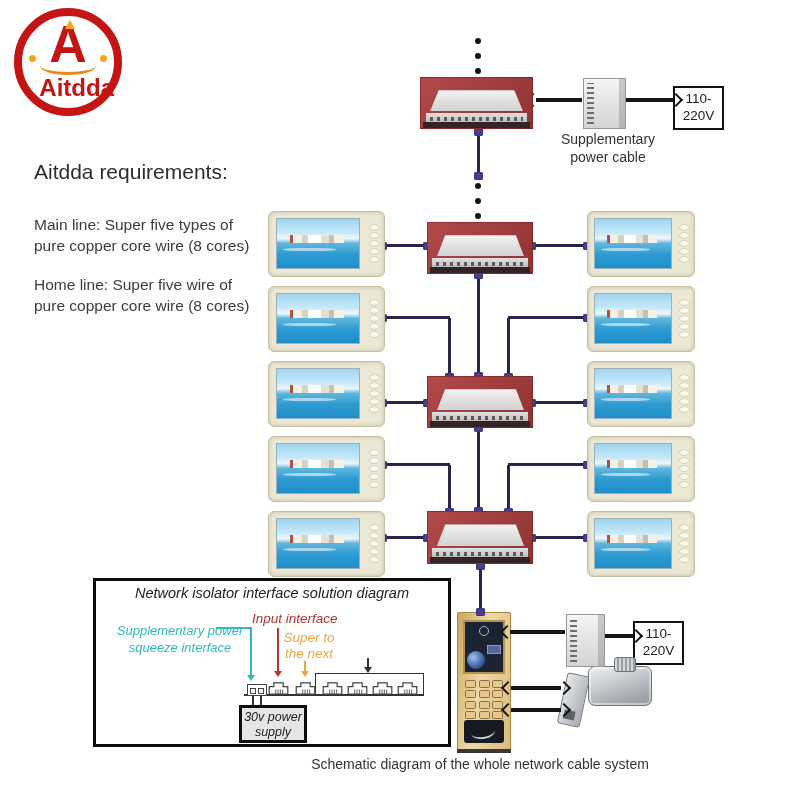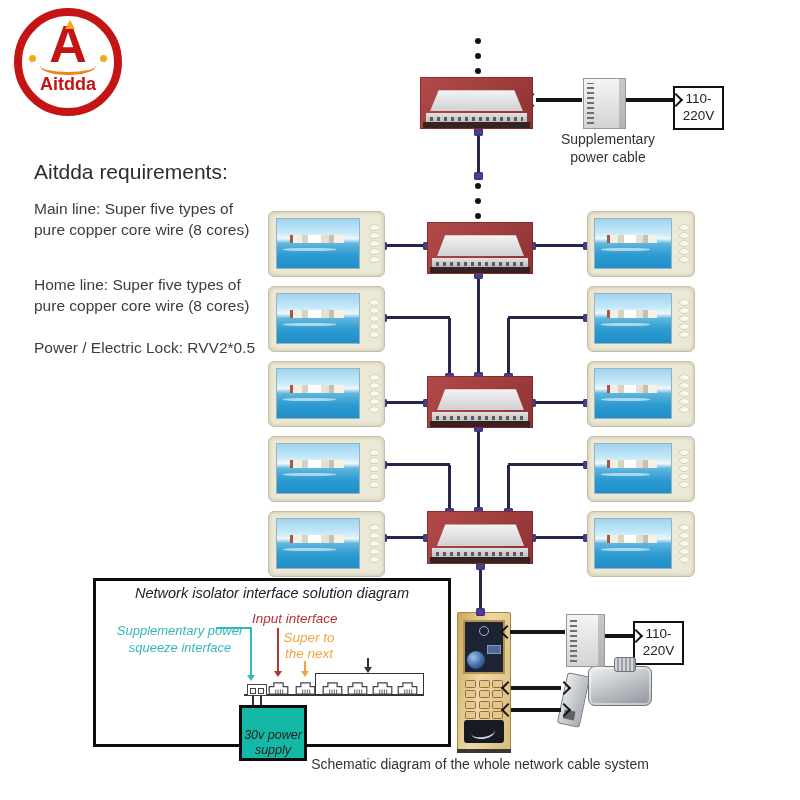--- a/index.html
+++ b/index.html
@@ -6,21 +6,21 @@
   #stage{position:relative;width:800px;height:800px;background:#fff;overflow:hidden;
          font-family:"Liberation Sans",sans-serif;}
 
   
   .logo{position:absolute;left:14px;top:8px;width:92px;height:92px;border:8px solid #c41414;border-radius:50%;background:#fff;}
   .logo-a{position:absolute;left:0;right:0;top:2px;text-align:center;font-size:52px;font-weight:800;color:#c41414;line-height:1;}
   .logo-flame{position:absolute;left:43px;top:-1px;width:0;height:0;border:5px solid transparent;border-bottom:9px solid #f5a817;}
   .logo-swoosh{position:absolute;left:18px;top:40px;width:56px;height:16px;border-bottom:3.5px solid #f08418;border-radius:50%;}
   .logo-dot{position:absolute;width:7px;height:7px;border-radius:50%;background:#f5a817;}
   .logo-dot.l{left:7px;top:39px}.logo-dot.r{right:7px;top:39px}
-  .logo-text{position:absolute;left:0;right:0;bottom:13px;text-align:center;font-size:18px;font-weight:bold;color:#c41414;}
+  .logo-text{position:absolute;left:0;right:0;bottom:6px;text-align:right;font-size:24px;font-weight:bold;color:#c41414;}
 
   
   .wtitle{position:absolute;left:34px;top:160px;font-size:21px;color:#2d2d2d;}
   .wpara{position:absolute;left:34px;width:252px;font-size:15.5px;color:#3c3c3c;line-height:1.36;}
 
   
   .switch{position:absolute;background:linear-gradient(135deg,#b34a4a,#8e3232);box-shadow:inset 0 0 0 1px rgba(120,30,30,.6);}
   .swtop{position:absolute;left:9%;right:9%;top:8%;height:58%;background:linear-gradient(#f4f4f4,#d2d2d2);
          transform:perspective(70px) rotateX(32deg);transform-origin:bottom;display:block;}
   .swfront{position:absolute;left:5%;right:5%;bottom:14%;height:17%;background:linear-gradient(#e2e2e2,#bdbdbd);
@@ -102,49 +102,48 @@
   .redv{left:181px;top:47px;height:47px;color:#b23434;}
   .orgv{left:208px;top:80px;height:14px;color:#f2a43c;}
   .blkv{left:271px;top:77px;height:13px;color:#333;}
   .baseline{position:absolute;left:148px;top:113px;width:180px;height:2px;background:#333;}
   .pconn{position:absolute;left:151px;top:103px;width:18px;height:10px;border:1.5px solid #444;background:#fff;}
   .pconn::before,.pconn::after{content:"";position:absolute;top:2.5px;width:4px;height:4px;border:1px solid #444;}
   .pconn::before{left:2px}.pconn::after{right:2px}
   .jack{position:absolute;top:100px;width:21px;height:13px;}
   .bracket{position:absolute;left:219px;top:92px;width:107px;height:21px;border:1.5px solid #333;border-bottom:none;}
   .stub30{position:absolute;width:1.5px;height:10px;background:#333;top:114px;}
-  .psu30{position:absolute;left:143px;top:124px;width:62px;height:30px;border:3px solid #0d0d0d;background:#14b8a6;
-         text-align:center;font-size:12.5px;line-height:1.2;color:#222;padding-top:20px;}
+  .psu30{position:absolute;left:143px;top:124px;width:62px;height:30px;border:3px solid #0d0d0d;background:#e5e5e5;
+         text-align:center;font-size:12.5px;line-height:1.2;color:#222;padding-top:2px;}
 
   .caption{position:absolute;left:180px;top:756px;width:600px;text-align:center;font-size:14px;color:#333;}
 </style>
 </head>
 <body>
 
 <div id="stage">
 
   <div class="logo">
     <div class="logo-a">A</div>
     <i class="logo-flame"></i>
     <i class="logo-swoosh"></i>
     <i class="logo-dot l"></i>
     <i class="logo-dot r"></i>
     <div class="logo-text">Aitdda</div>
   </div>
 
   <div class="wtitle">Aitdda requirements:</div>
-  <div class="wpara" style="top:198px">
+  <div class="wpara" style="top:214px">
     <span>Main line: Super five types of</span><br>
     <span>pure copper core wire (8 cores)</span>
   </div>
   <div class="wpara" style="top:274px">
-    <span>Home line: Super five types of</span><br>
+    <span>Home line: Super five wire of</span><br>
     <span>pure copper core wire (8 cores)</span>
   </div>
-  <div class="wpara" style="top:337px">Power / Electric Lock: RVV2*0.5</div>
 
   <div class="psulabel">
     <span>Supplementary</span><br>
     <span>power cable</span>
   </div>
   <div class="vbox" style="left:673px;top:86px">
     <span>110-</span><br>
     <span>220V</span>
   </div>
   <div class="vbox" style="left:633px;top:621px">

